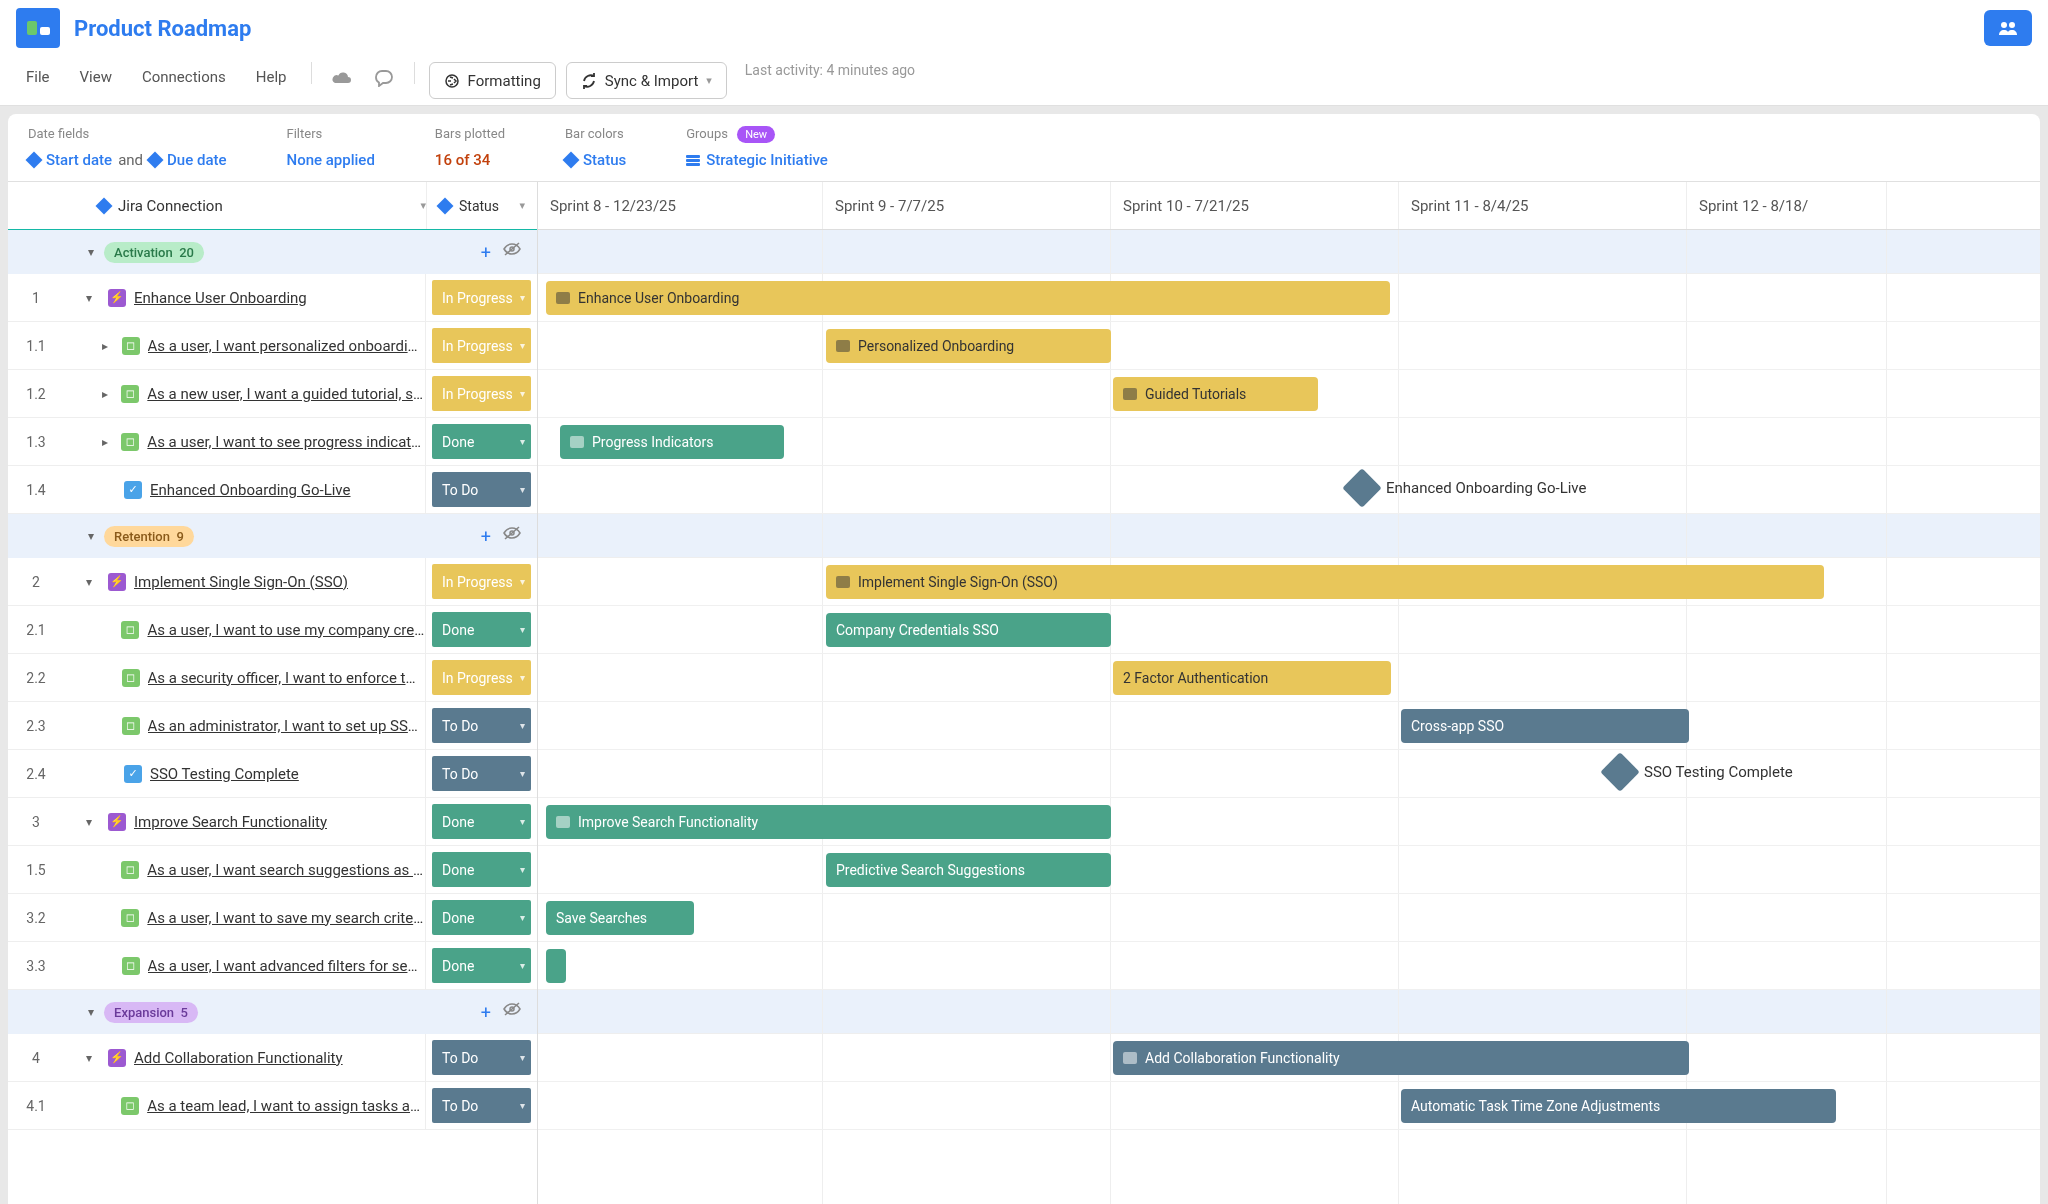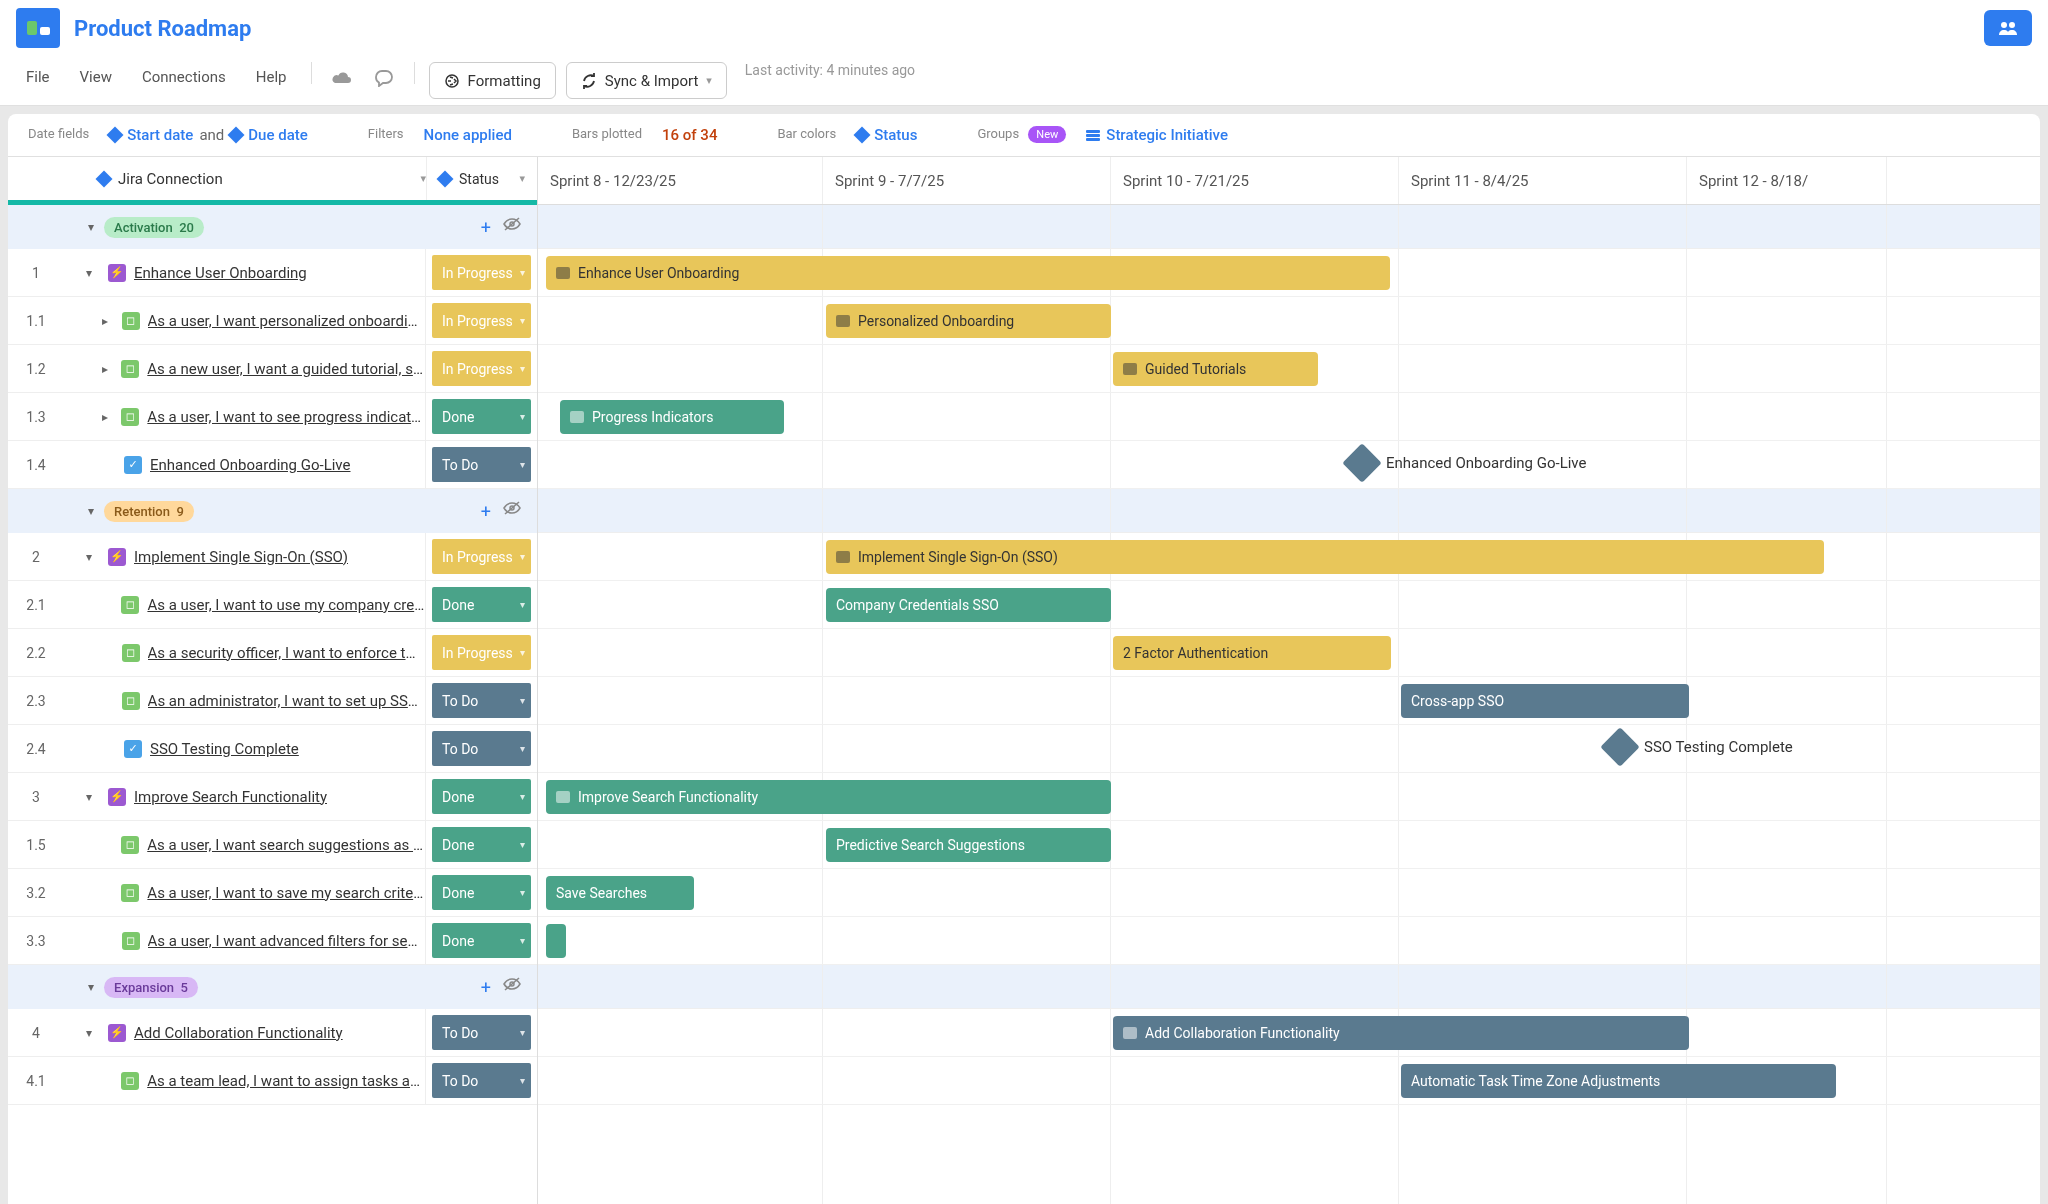--- a/index.html
+++ b/index.html
@@ -13,32 +13,32 @@
 .logo-bar.b{height:8px;background:#fff;margin-top:6px}
 .title{color:#2e7cef;font-size:22px;font-weight:700}
 .share-btn{margin-left:auto;background:#2e7cef;width:48px;height:36px;border-radius:6px;display:flex;align-items:center;justify-content:center;color:#fff}
 .menubar{background:#fff;display:flex;padding:6px 16px;gap:10px;height:50px;border-bottom:1px solid #e0e0e0}
 .menu-item{padding:6px 10px;color:#555;cursor:pointer;font-size:15px}
 .sep{width:1px;height:22px;background:#ddd;margin:0 4px}
 .icon-btn{width:32px;height:32px;display:flex;align-items:center;justify-content:center;color:#999;cursor:pointer}
 .tool-btn{display:flex;align-items:center;gap:8px;padding:8px 14px;border:1px solid #ccc;border-radius:6px;cursor:pointer;color:#333;font-size:15px}
 .activity{color:#999;margin-left:8px;font-size:14px}
 .config-bar{background:#fff;display:flex;padding:12px 20px;gap:60px;border-bottom:1px solid #e0e0e0;margin:8px 8px 0 8px;border-radius:8px 8px 0 0}
-.config-item{display:flex;flex-direction:row;gap:20px}
+.config-item{display:flex;flex-direction:column;gap:10px}
 .config-label{font-size:13px;color:#888}
 .config-value{display:flex;align-items:center;gap:6px;color:#2e7cef;font-size:15px;font-weight:500}
 .config-value .and{color:#666;font-weight:400}
 .config-value.plain{color:#c2410c}
 .badge-new{background:#a855f7;color:#fff;padding:2px 8px;border-radius:10px;font-size:11px;margin-left:6px}
 .diamond{width:12px;height:12px;background:#2e7cef;transform:rotate(45deg);display:inline-block}
 .stack-ic{display:inline-flex;flex-direction:column;gap:1px}
 .stack-ic span{width:14px;height:3px;background:#2e7cef;border-radius:1px}
 .main{display:flex;flex:1;margin:0 8px;background:#fff;overflow:hidden}
 .left-panel{width:530px;display:flex;flex-direction:column;border-right:1px solid #ddd}
-.col-headers{display:flex;height:48px;border-bottom:5px solid #14b8a6;background:#fff}
+.col-headers{display:flex;height:48px;border-bottom:1px solid #14b8a6;background:#fff}
 .col-h1{width:418px;display:flex;align-items:center;padding-left:90px;gap:8px;color:#333;font-size:15px}
 .col-h2{flex:1;display:flex;align-items:center;padding:0 12px;gap:8px;background:#fff;border-left:1px solid #eee}
 .dd-ic{margin-left:auto;color:#999;font-size:11px}
 .rows{overflow-y:auto;flex:1}
 .group-row{display:flex;align-items:center;height:44px;background:#eaf1fb;padding-left:80px;gap:10px}
 .group-caret{color:#666;font-size:12px;cursor:pointer}
 .group-pill{padding:3px 10px;border-radius:12px;font-size:13px;font-weight:500}
 .pill-activation{background:#b8ecc8;color:#2a7a4a}
 .pill-retention{background:#ffd89b;color:#8a5a1a}
 .pill-expansion{background:#d8b8f5;color:#6a3a9a}

